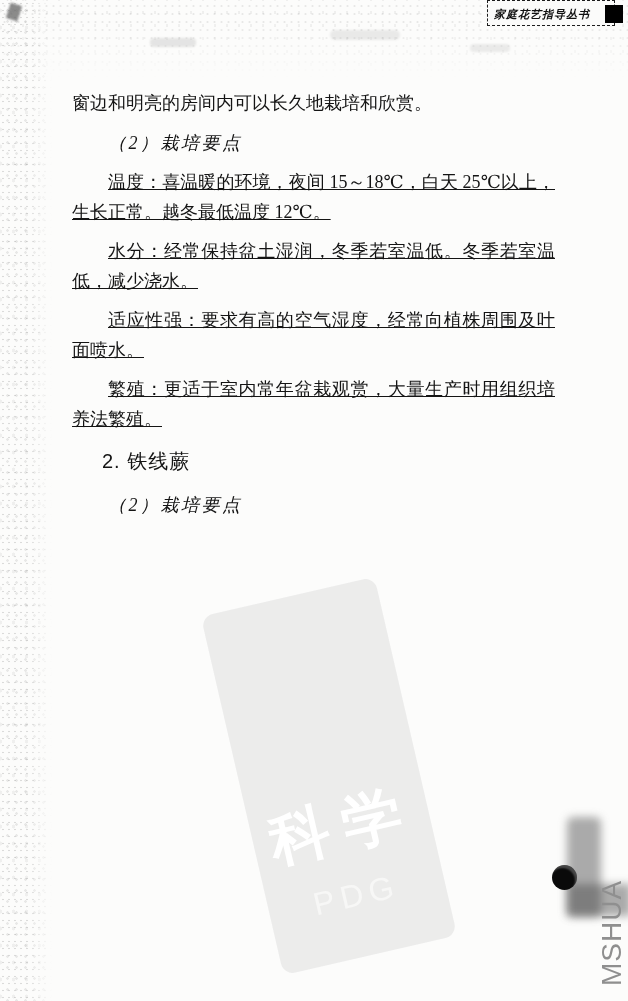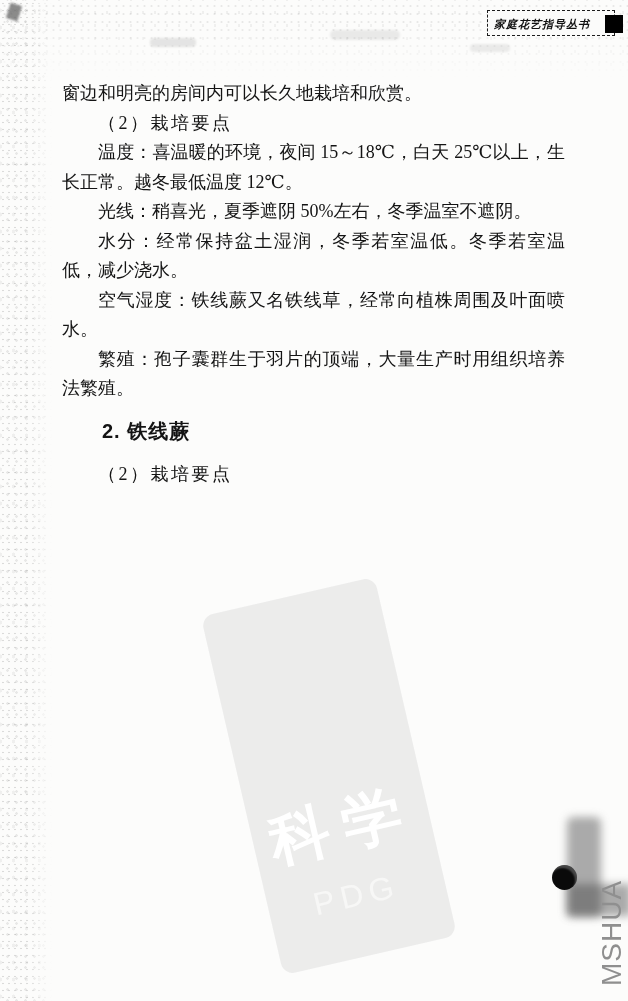--- a/index.html
+++ b/index.html
@@ -32,21 +32,21 @@
     mask-image:linear-gradient(to bottom,#000 30%,transparent);
   }
   .corner-mark{position:absolute;background:#6f6f6f;filter:blur(1px);z-index:1;}
   .corner-mark.m1{left:8px;top:4px;width:12px;height:16px;transform:rotate(18deg);opacity:.8;}
   .corner-mark.m2{left:150px;top:38px;width:46px;height:9px;opacity:.16;border-radius:4px;}
   .corner-mark.m3{left:330px;top:30px;width:70px;height:10px;opacity:.13;border-radius:5px;}
   .corner-mark.m4{left:470px;top:44px;width:40px;height:8px;opacity:.12;border-radius:4px;}
 
   
   .header-box{
-    position:absolute;left:487px;top:10px;z-index:4;
+    position:absolute;left:487px;top:0;z-index:4;
     border:1.6px dashed #1d1d1d;
     padding:3px 24px 3px 6px;
     background:#fbfbfa;
   }
   .header-text{
     font-size:11px;font-weight:bold;font-style:italic;
     letter-spacing:1px;white-space:nowrap;color:#111;
   }
   .header-square{
     position:absolute;right:-9px;top:4px;width:18px;height:18px;background:#000;
@@ -70,26 +70,26 @@
     font-size:32px;color:#f7f7f6;letter-spacing:6px;
     font-family:"Liberation Sans","DejaVu Sans",sans-serif;
   }
 
   
   .text-block{
     position:absolute;left:62px;top:79px;width:503px;z-index:2;
     font-size:18px;line-height:29.5px;
     text-align:justify;text-justify:inter-ideograph;
   }
-  .text-block p{margin:0;}
-  .indent{text-indent:2em;}
-  .kai{letter-spacing:2.5px;text-indent:2em;}
+  .text-block p{margin:10px;}
+  .indent{text-indent:2em;text-decoration:underline;}
+  .kai{font-style:italic;letter-spacing:2.5px;text-indent:2em;}
   .section-heading{
     margin:13px 0 14px 0;text-indent:2em;
-    font-size:20px;font-weight:bold;letter-spacing:1px;
+    font-size:20px;font-weight:normal;letter-spacing:1px;
     font-family:"Liberation Sans","DejaVu Sans",sans-serif;
   }
 
   
   .smudge-v{
     position:absolute;left:567px;top:817px;width:34px;height:100px;z-index:3;
     background:rgba(70,70,70,.45);filter:blur(4px);border-radius:6px;
   }
   .smudge-h{
     position:absolute;left:567px;top:884px;width:64px;height:32px;z-index:3;
@@ -126,24 +126,23 @@
 
   <div class="stamp">
     <div class="stamp-seal">科学</div>
     <div class="stamp-pdg">PDG</div>
   </div>
 
   <div class="text-block">
     <p>窗边和明亮的房间内可以长久地栽培和欣赏。</p>
     <p class="kai">（2）栽培要点</p>
     <p class="indent">温度：喜温暖的环境，夜间 15～18℃，白天 25℃以上，生长正常。越冬最低温度 12℃。</p>
-    <p class="indent">光线：稍喜光，夏季遮阴 50%左右，冬季温室不遮阴。</p>
     <p class="indent">水分：经常保持盆土湿润，冬季若室温低。冬季若室温低，减少浇水。</p>
-    <p class="indent">空气湿度：铁线蕨又名铁线草，经常向植株周围及叶面喷水。</p>
-    <p class="indent">繁殖：孢子囊群生于羽片的顶端，大量生产时用组织培养法繁殖。</p>
+    <p class="indent">适应性强：要求有高的空气湿度，经常向植株周围及叶面喷水。</p>
+    <p class="indent">繁殖：更适于室内常年盆栽观赏，大量生产时用组织培养法繁殖。</p>
 
     <h3 class="section-heading">2. 铁线蕨</h3>
 
     <p class="kai">（2）栽培要点</p>
   </div>
 
   <div class="smudge-v"></div>
   <div class="smudge-h"></div>
   <div class="black-dot"></div>
   <div class="side-text">MSHUA</div>

